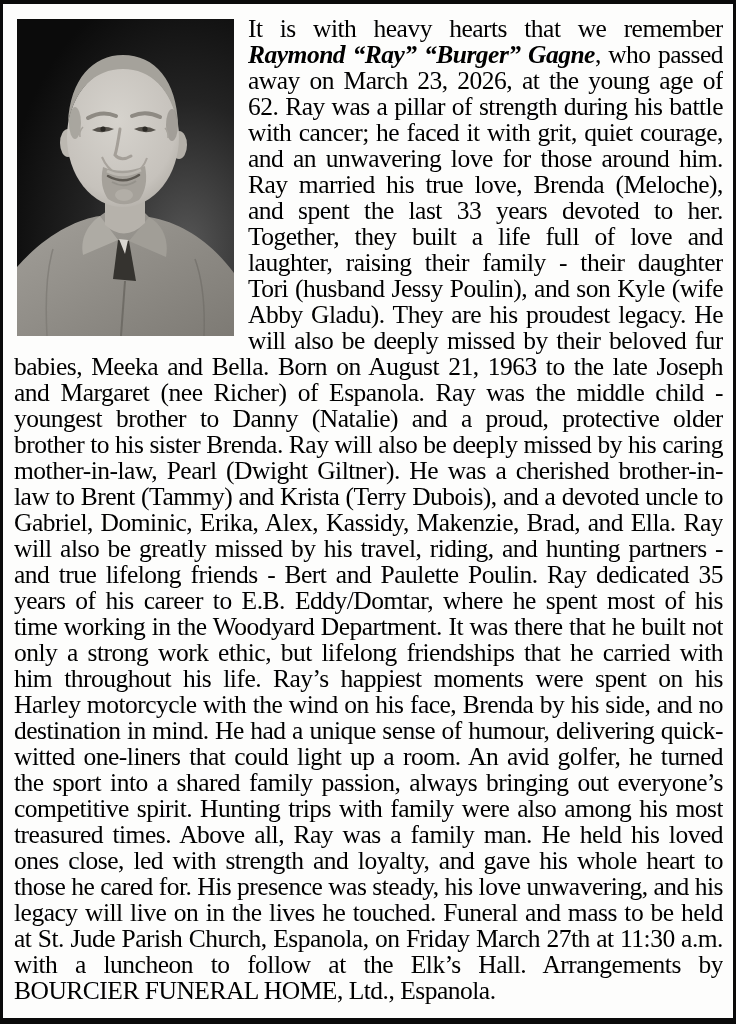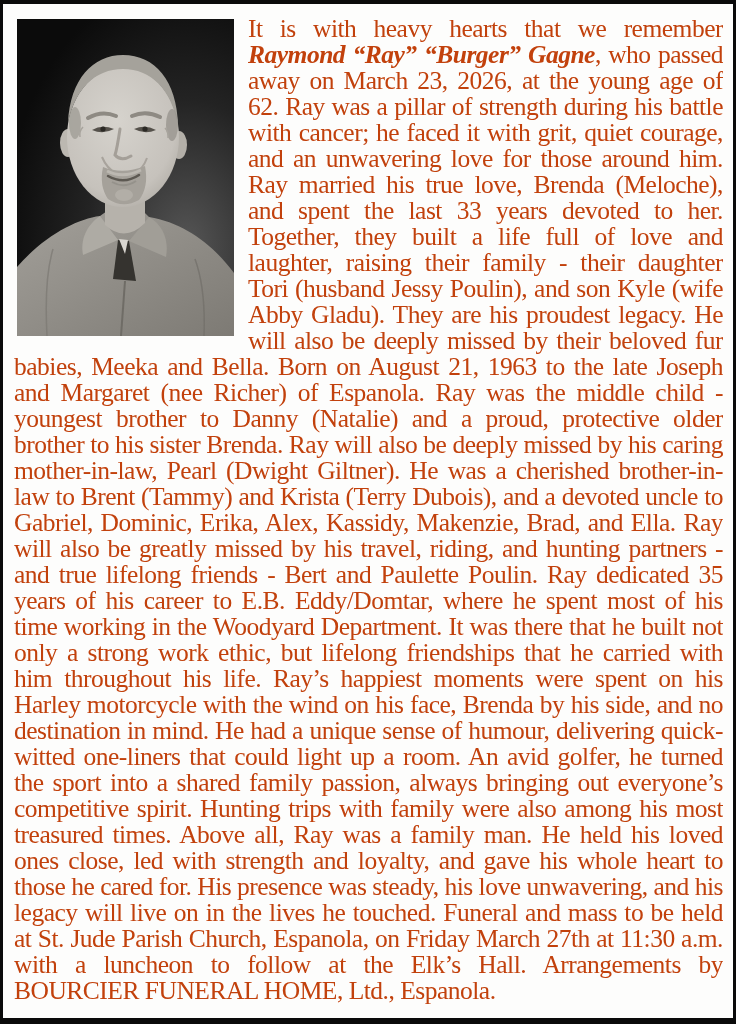--- a/index.html
+++ b/index.html
@@ -20,21 +20,21 @@
     overflow: hidden;
   }
   .obit-text {
     height: 100%;
     overflow: hidden;
     font-family: "Liberation Serif", "DejaVu Serif", serif;
     font-size: 24px;
     line-height: 26px;
     letter-spacing: -0.5px;
     text-align: justify;
-    color: #c2410c;
+    color: #000000;
   }
   .photo {
     float: left;
     width: 217px;
     height: 317px;
     margin: 3px 14px 4px 3px;
     display: block;
   }
   .photo svg {
     display: block;

